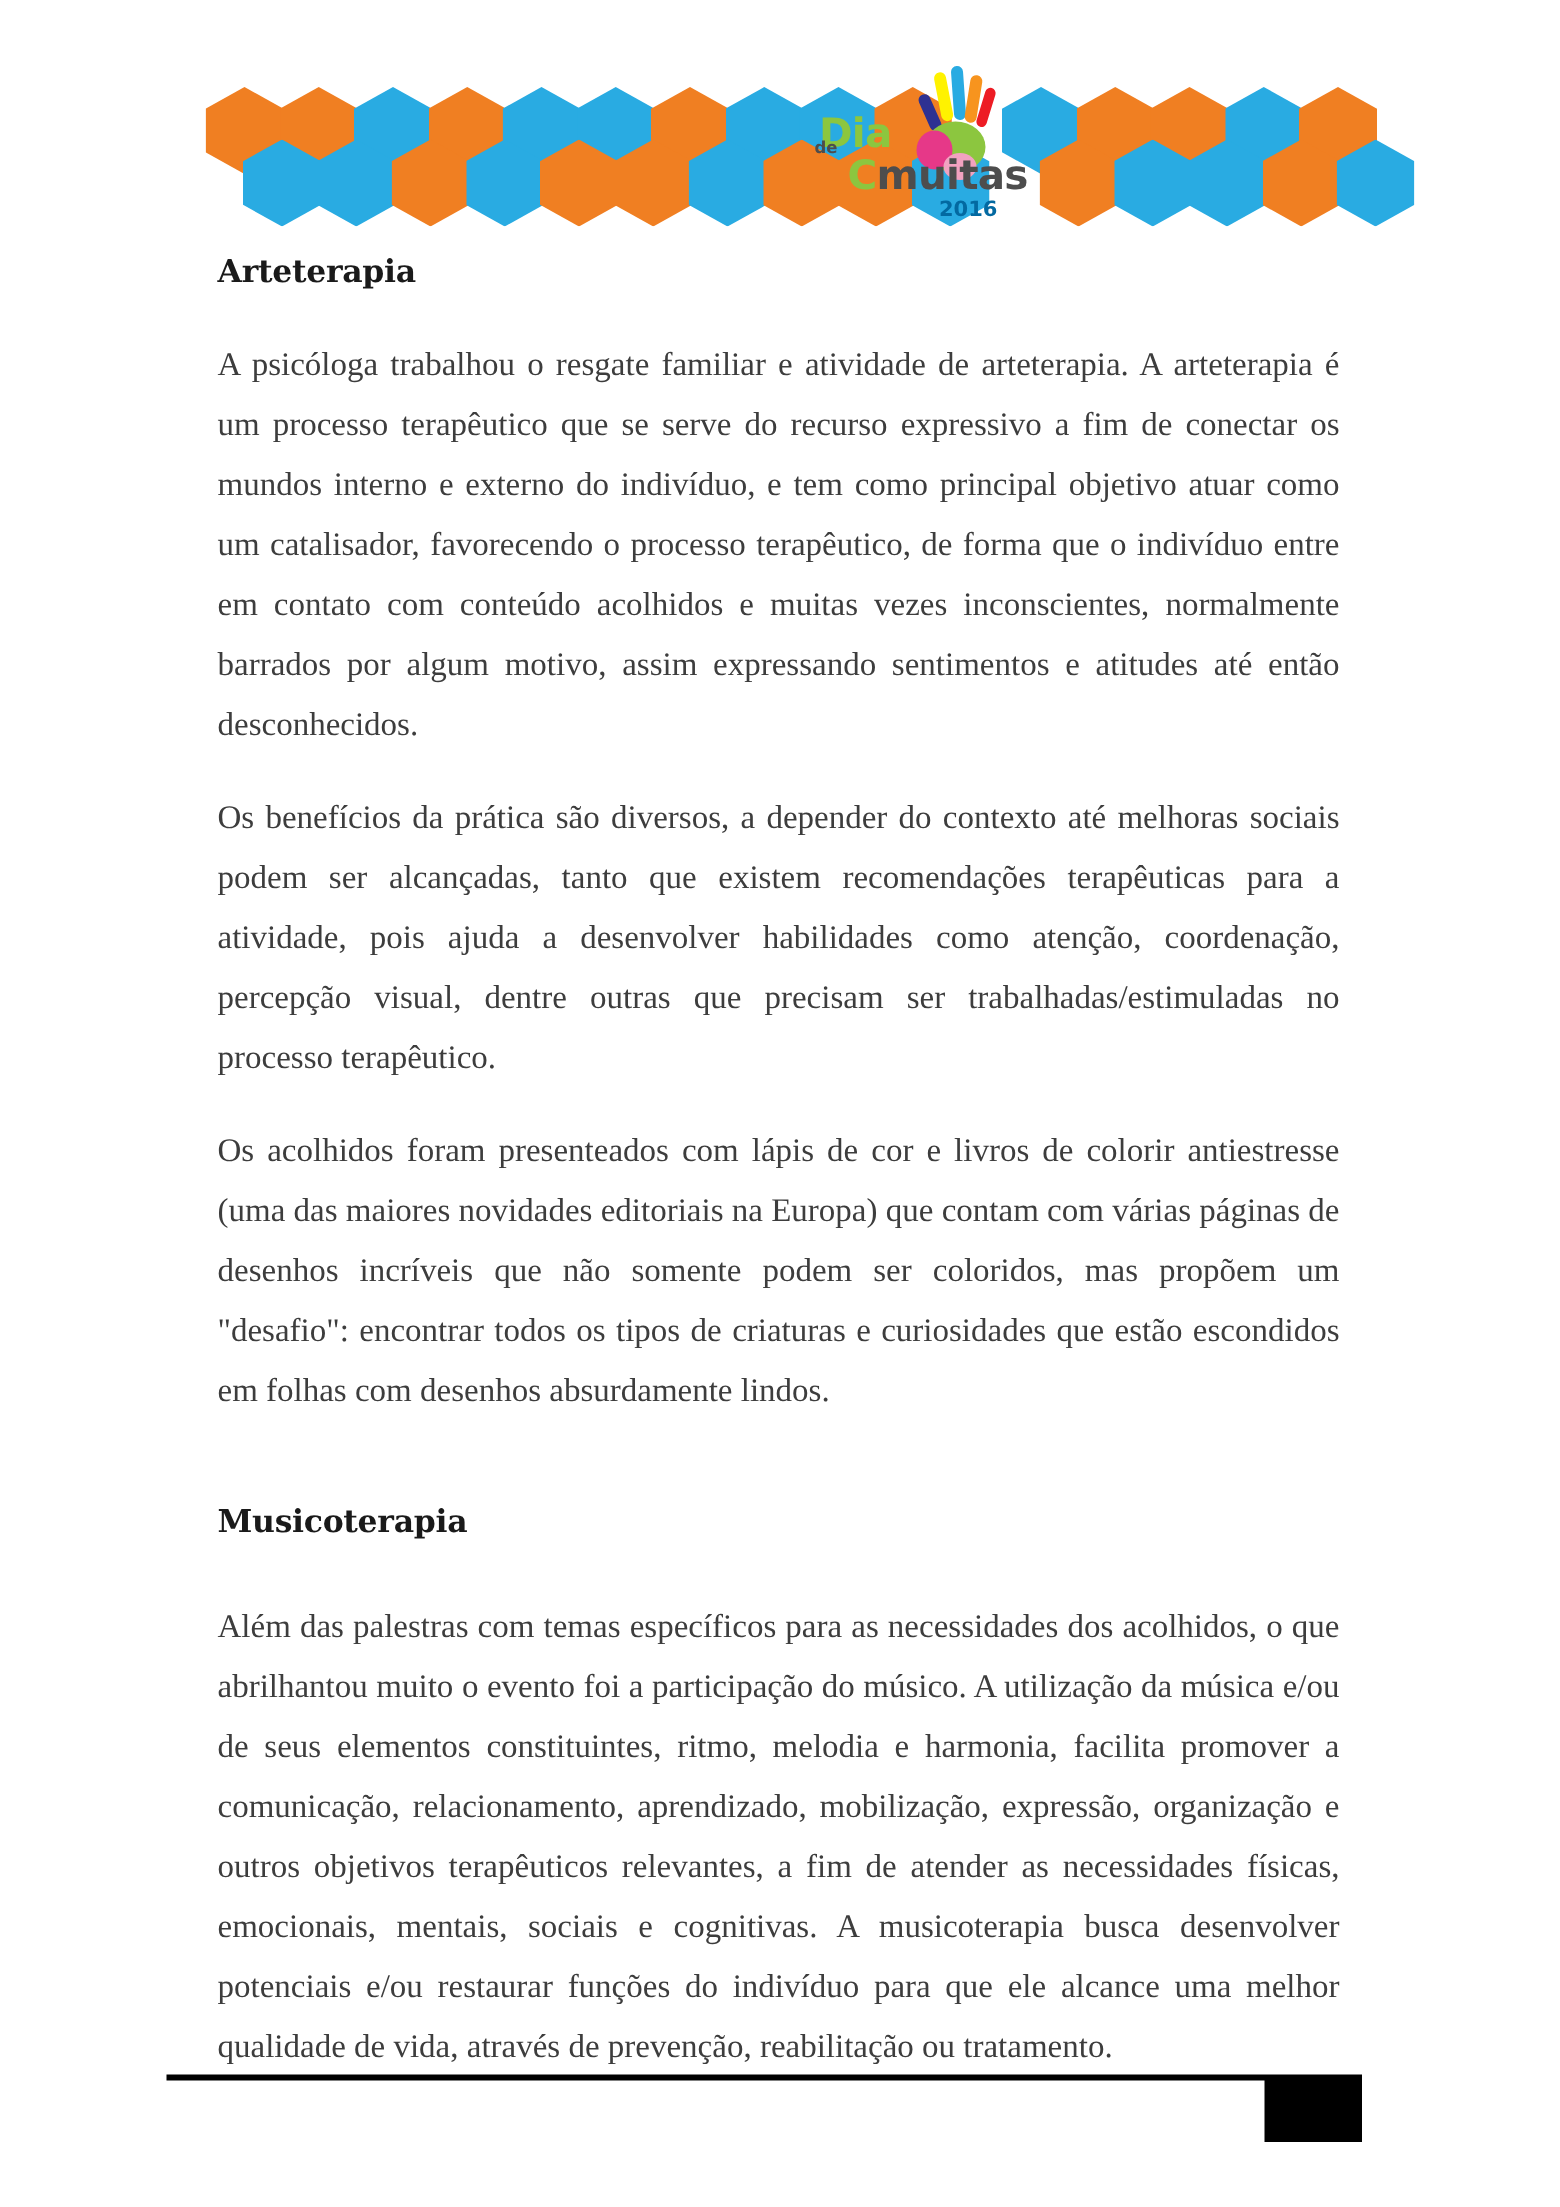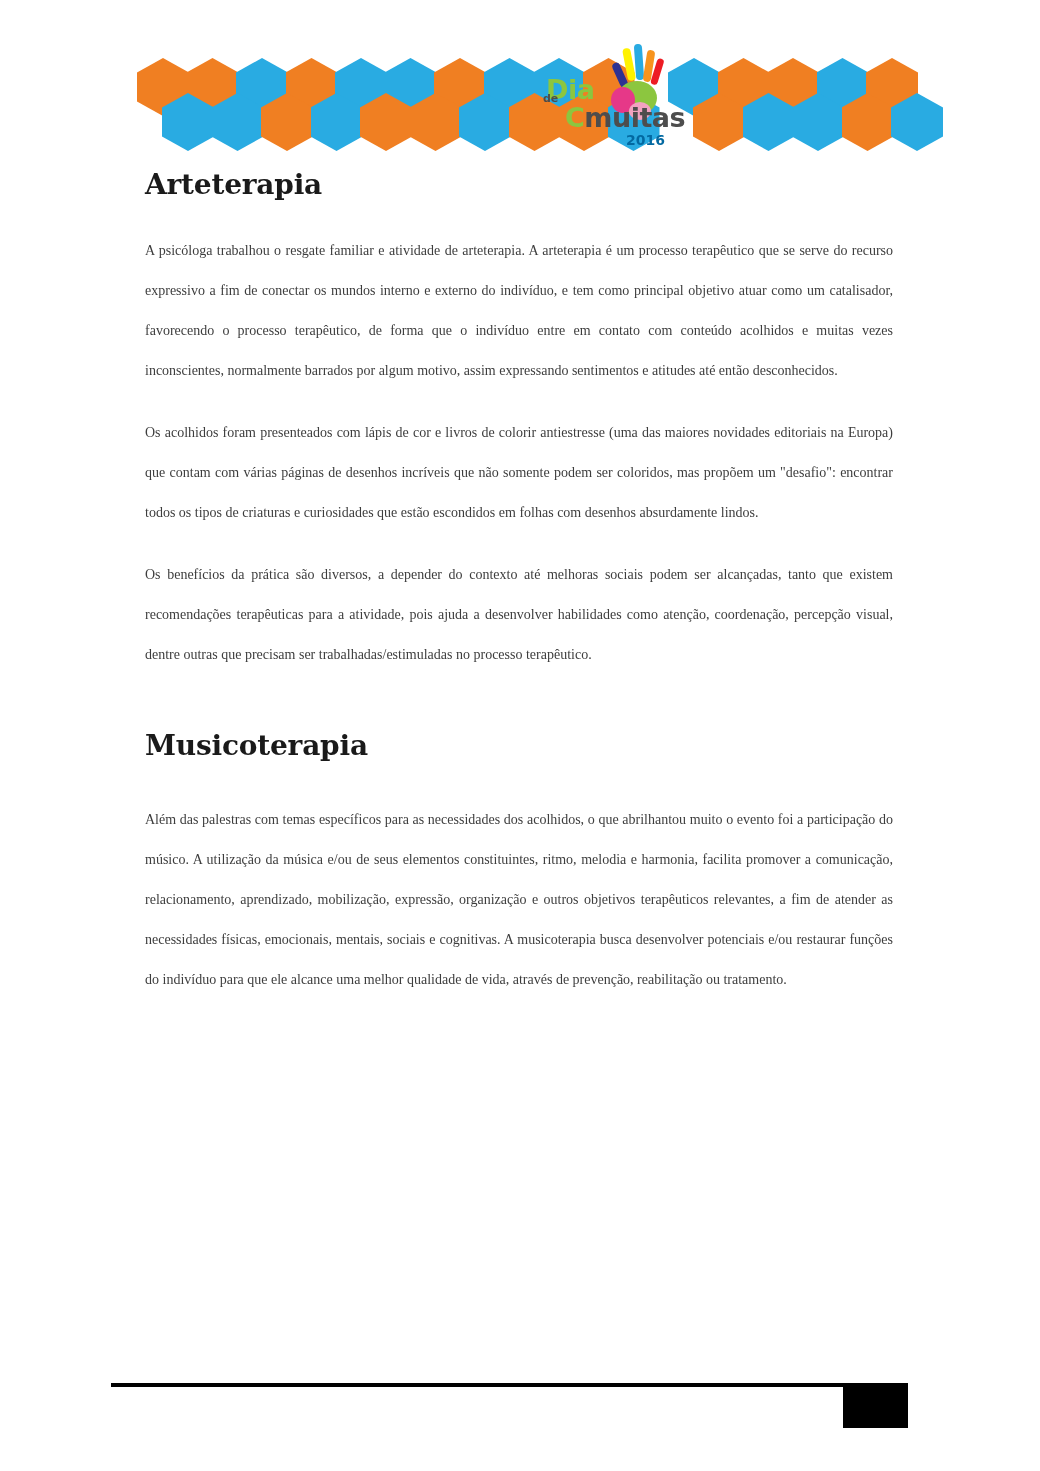--- a/index.html
+++ b/index.html
@@ -113,32 +113,32 @@
   .content {
     position: absolute;
     left: 145px;
     top: 160px;
     width: 748px;
   }
 
   h1.section-title {
     font-family: "DejaVu Serif", "Liberation Serif", serif;
     font-weight: bold;
-    font-size: 28px;
+    font-size: 21px;
     color: #1a1a1a;
     margin: 0;
     padding: 0;
     letter-spacing: -0.2px;
   }
   h1.section-title.first { margin-top: 8px; }
   h1.section-title.second { margin-top: 54px; }
 
   p.body-text {
     text-align: justify;
-    font-size: 14px;
+    font-size: 22px;
     line-height: 40px;
     color: #3d3d3d;
     margin: 0;
     padding: 0;
     font-family: "Liberation Serif", "DejaVu Serif", serif;
   }
   p.body-text.p-first { margin-top: 30px; }
   p.body-text.p-next  { margin-top: 22px; }
   p.body-text.p-music { margin-top: 38px; }
 
@@ -236,22 +236,22 @@
       <div class="logo-cooperar"><span class="c-green">C</span><span>muitas</span></div>
       <div class="logo-year">2016</div>
     </div>
   </div>
 
   <div class="content">
 
     <h1 class="section-title first">Arteterapia</h1>
 
     <p class="body-text p-first">A psicóloga trabalhou o resgate familiar e atividade de arteterapia. A arteterapia é um processo terapêutico que se serve do recurso expressivo a fim de conectar os mundos interno e externo do indivíduo, e tem como principal objetivo atuar como um catalisador, favorecendo o processo terapêutico, de forma que o indivíduo entre em contato com conteúdo acolhidos e muitas vezes inconscientes, normalmente barrados por algum motivo, assim expressando sentimentos e atitudes até então desconhecidos.</p>
+    <p class="body-text p-next"> Os benefícios da prática são diversos, a depender do contexto até melhoras sociais podem ser alcançadas, tanto que existem recomendações terapêuticas para a atividade, pois ajuda a desenvolver habilidades como atenção, coordenação, percepção visual, dentre outras que precisam ser trabalhadas/estimuladas no processo terapêutico.</p>
     <p class="body-text p-next">Os acolhidos foram presenteados com lápis de cor e livros de colorir antiestresse (uma das maiores novidades editoriais na Europa) que contam com várias páginas de desenhos incríveis que não somente podem ser coloridos, mas propõem um "desafio": encontrar todos os tipos de criaturas e curiosidades que estão escondidos em folhas com desenhos absurdamente lindos.</p>
-    <p class="body-text p-next"> Os benefícios da prática são diversos, a depender do contexto até melhoras sociais podem ser alcançadas, tanto que existem recomendações terapêuticas para a atividade, pois ajuda a desenvolver habilidades como atenção, coordenação, percepção visual, dentre outras que precisam ser trabalhadas/estimuladas no processo terapêutico.</p>
 
     <h1 class="section-title second">Musicoterapia</h1>
 
     <p class="body-text p-music">Além das palestras com temas específicos para as necessidades dos acolhidos, o que abrilhantou muito o evento foi a participação do músico. A utilização da música e/ou de seus elementos constituintes, ritmo, melodia e harmonia, facilita promover a comunicação, relacionamento, aprendizado, mobilização, expressão, organização e outros objetivos terapêuticos relevantes, a fim de atender as necessidades físicas, emocionais, mentais, sociais e cognitivas. A musicoterapia busca desenvolver potenciais e/ou restaurar funções do indivíduo para que ele alcance uma melhor qualidade de vida, através de prevenção, reabilitação ou tratamento.</p>
   </div>
 
   <div class="footer">
     <div class="footer-rule"></div>
     <div class="footer-block"></div>
   </div>

